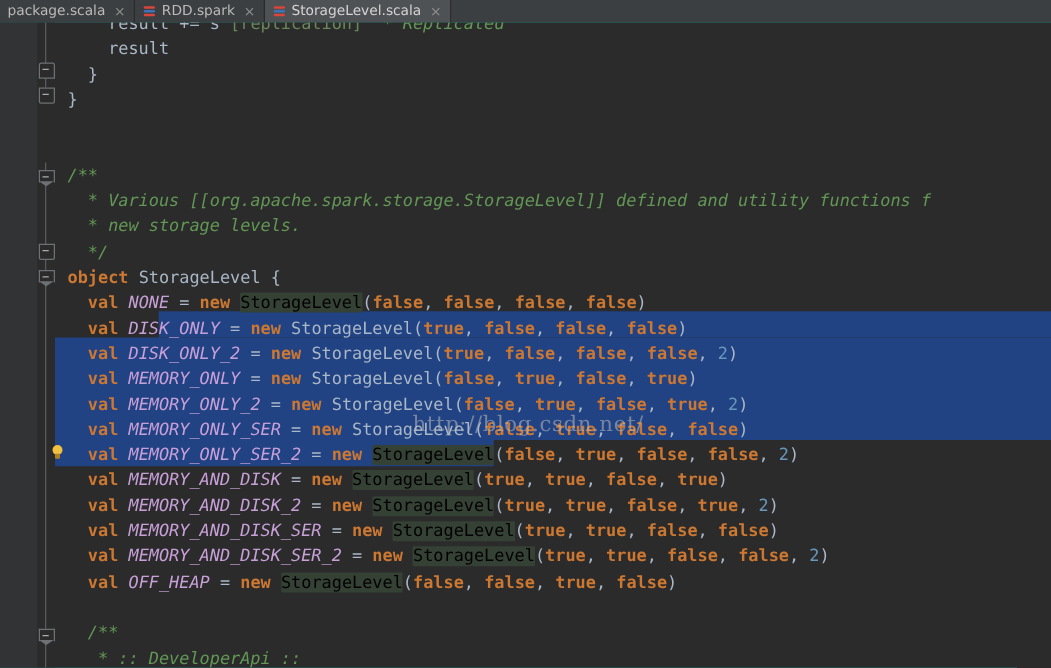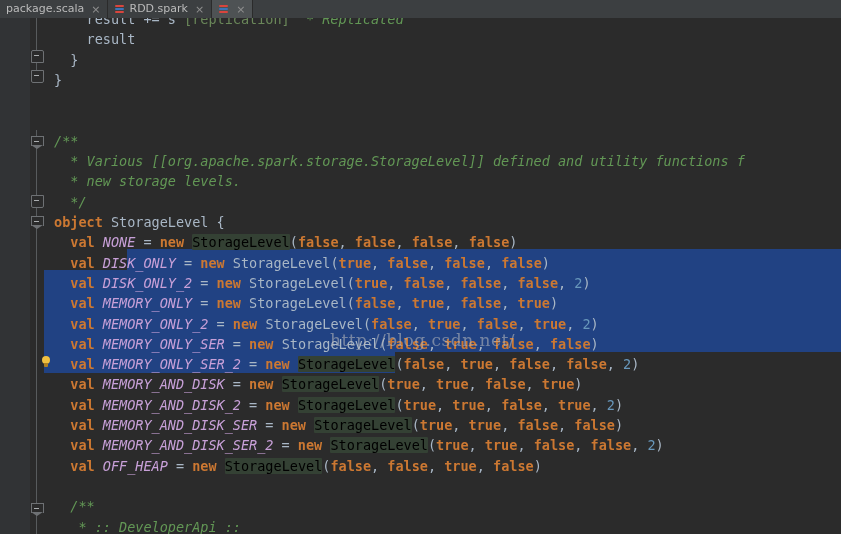--- a/index.html
+++ b/index.html
@@ -142,20 +142,21 @@
         </span>
         <span class="tlabel">RDD.spark</span>
         <span class="closeb">×</span>
       </div>
       <div class="tab active">
         <span class="scala-icon">
           <span class="s1"></span>
           <span class="s2"></span>
           <span class="s3"></span>
         </span>
+        <span class="tlabel">StorageLevel.scala</span>
         <span class="closeb">×</span>
       </div>
     </div>
 
   <div class="editor">
 
     <div class="gutter"></div>
     <div class="foldstripe"></div>
 
     <div class="foldline" style="top:0px;height:52px;"></div>

